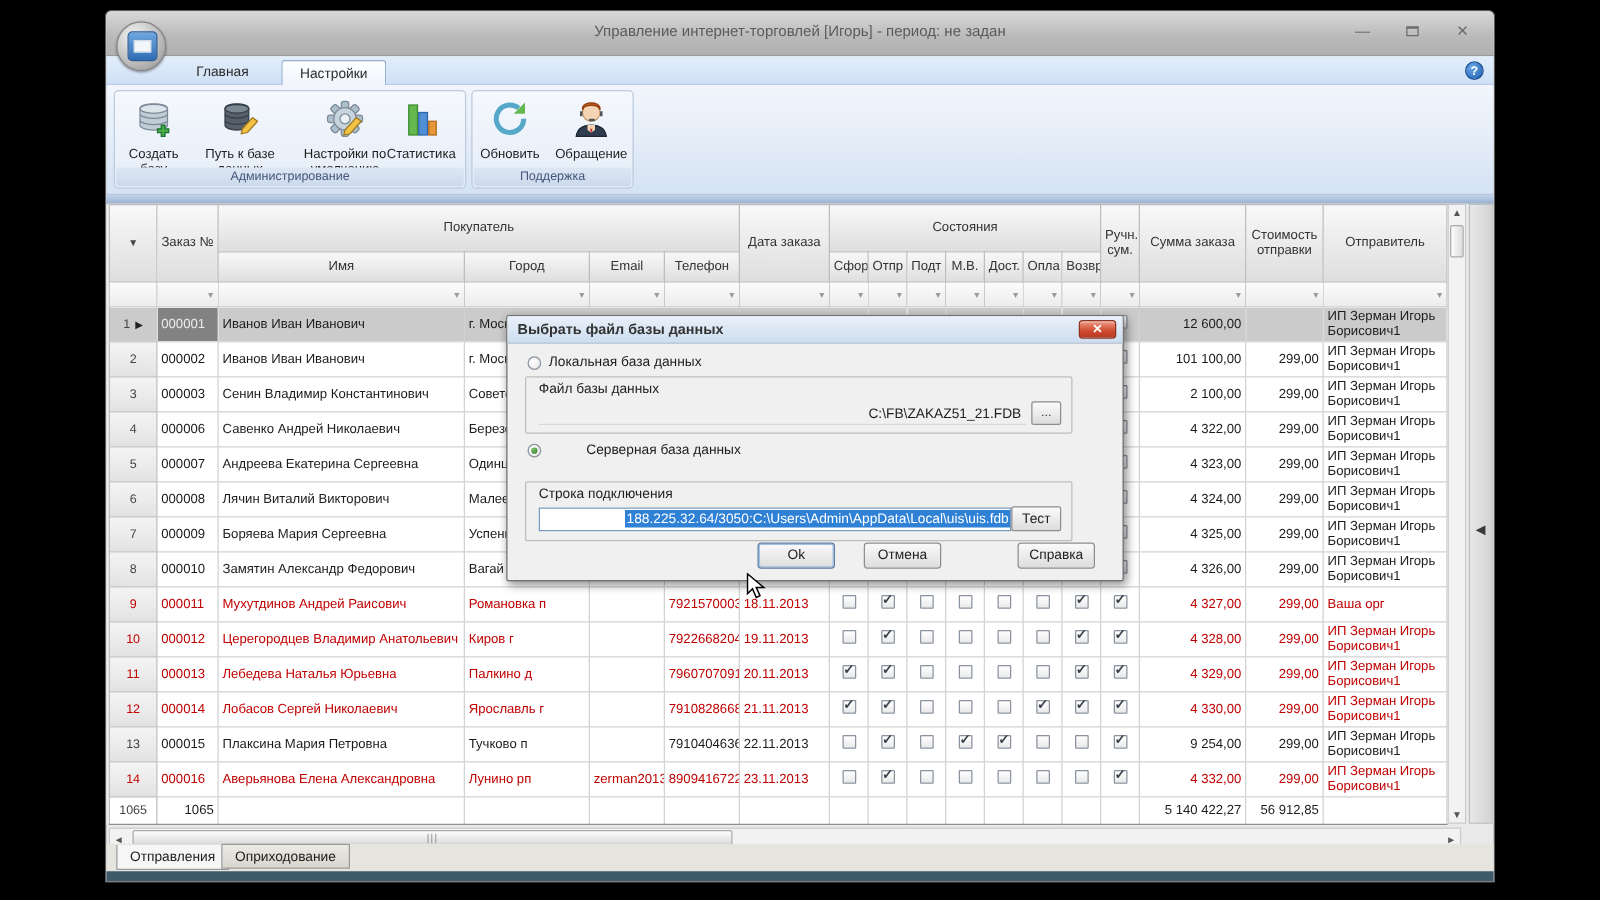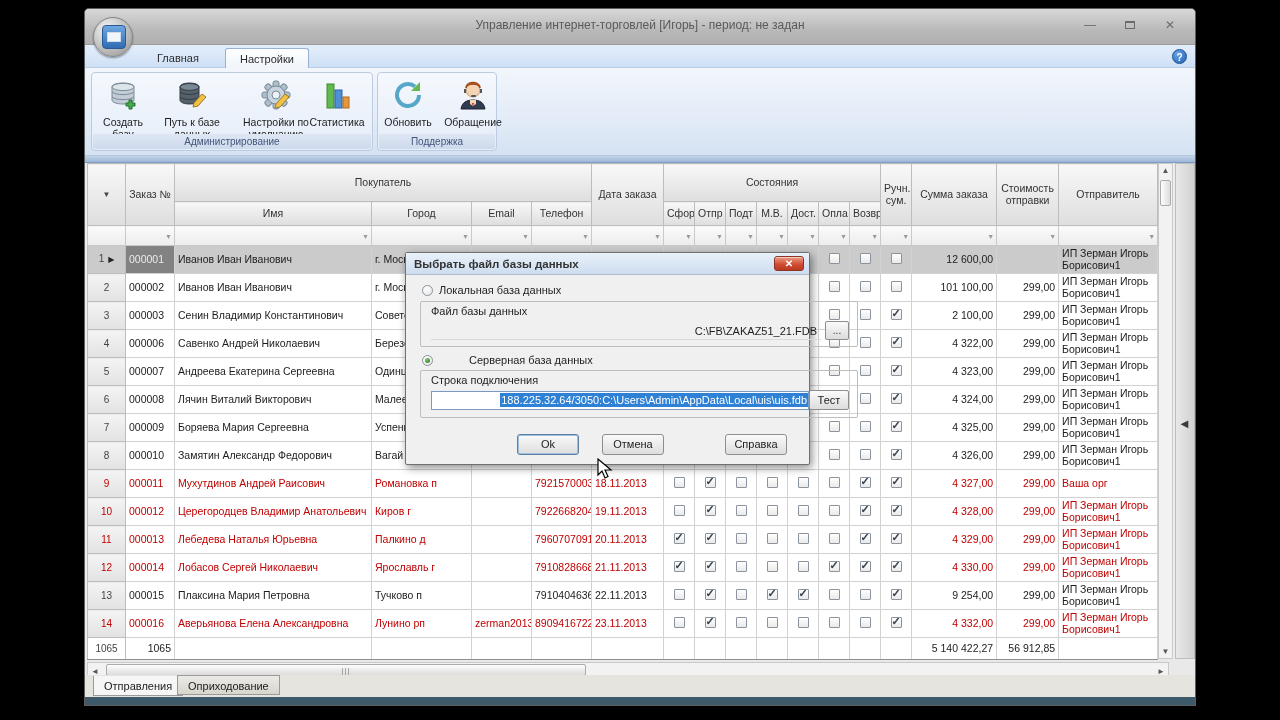--- a/index.html
+++ b/index.html
@@ -94,21 +94,21 @@
   .split-arrow { position:absolute; left:2px; top:252px; font-size:13px; color:#3a3a3a; }
   
   .bottombar { position:absolute; left:0; right:0; bottom:8px; height:22px; background:#e6e4df; }
   .btab { position:absolute; top:1px; height:20px; padding:0 10px; font-size:11px;
     line-height:20px; color:#222; }
   .btab.active { background:#f6f6f6; border:1px solid #9a9a9a; border-top:none; }
   .btab.inactive { background:linear-gradient(#eceae5,#d8d5cd); border:1px solid #9a9a9a;
     top:0; height:20px; }
   .darkstrip { position:absolute; left:0; right:0; bottom:0; height:8px; background:#3e5a6a; }
   
-  .dialog { position:absolute; left:405px; top:252px; width:405px; height:213px;
+  .dialog { position:absolute; left:405px; top:252px; width:494px; height:213px;
     background:#f0f0f0; border:1px solid #707070; box-shadow:2px 3px 8px rgba(0,0,0,.45);
     z-index:40; border-radius:2px; }
   .dlg-title { position:absolute; left:0; top:0; right:0; height:22px;
     background:linear-gradient(#e9f1fa,#cdddef); border-bottom:1px solid #aebed2;
     font-size:11.5px; color:#333; line-height:22px; padding-left:8px; font-weight:bold; }
   .dlg-close { position:absolute; right:5px; top:3px; width:30px; height:15px;
     background:linear-gradient(#ee9a82,#ce4a30 60%,#b93a22); border:1px solid #8e3322;
     border-radius:3px; color:#fff; font-size:10px; font-weight:bold; text-align:center;
     line-height:14px; box-shadow:inset 0 1px 0 rgba(255,255,255,.5); }
   .radio-row { position:absolute; left:16px; display:flex; align-items:center; gap:6px;
@@ -214,21 +214,21 @@
               <rect x="6" y="5" width="7" height="24" fill="#63b84f" stroke="#3c8a2e"></rect>
               <rect x="14" y="11" width="7" height="18" fill="#4f8fd6" stroke="#2f63a8"></rect>
               <rect x="22" y="18" width="6" height="11" fill="#e8963a" stroke="#b06a1e"></rect>
             </svg>
         </span>
         <div class="lbl">Статистика</div>
       </div>
       <div class="rgroup-title">Администрирование</div>
     </div>
 
-    <div class="rgroup" style="left:292px; width:120px;">
+    <div class="rgroup" style="left:292px; width:130px;">
       <div class="rbtn" style="left:0px; width:60px;">
         <span class="icon32">
           <svg width="32" height="32" viewBox="0 0 32 32">
               <path d="M27 16a11 11 0 1 1-4-8.5" fill="none" stroke="#56a8c8" stroke-width="4"></path>
               <path d="M28 3v9h-9z" fill="#63b84f"></path>
             </svg>
         </span>
         <div class="lbl">Обновить</div>
       </div>
       <div class="rbtn" style="left:62px; width:66px;">
@@ -696,21 +696,21 @@
     <div class="grp-label">Файл базы данных</div>
     <div class="filefield">C:\FB\ZAKAZ51_21.FDB</div>
     <div class="dots-btn">...</div>
   </div>
 
   <div class="radio-row" style="top:101px;gap:36px;">
     <span class="rad on"></span>
     <span>Серверная база данных</span>
   </div>
 
-  <div class="grpbox" style="top:117px; height:48px;">
+  <div class="grpbox" style="top:132px; height:48px;">
     <div class="grp-label">Строка подключения</div>
     <div class="connfield"><span class="selblue">188.225.32.64/3050:C:\Users\Admin\AppData\Local\uis\uis.fdb</span></div>
     <div class="test-btn">Тест</div>
   </div>
 
   <div class="dlg-btn default" style="right:230px;">Ok</div>
   <div class="dlg-btn" style="right:145px;">Отмена</div>
   <div class="dlg-btn" style="right:22px;">Справка</div>
 </div>
 

